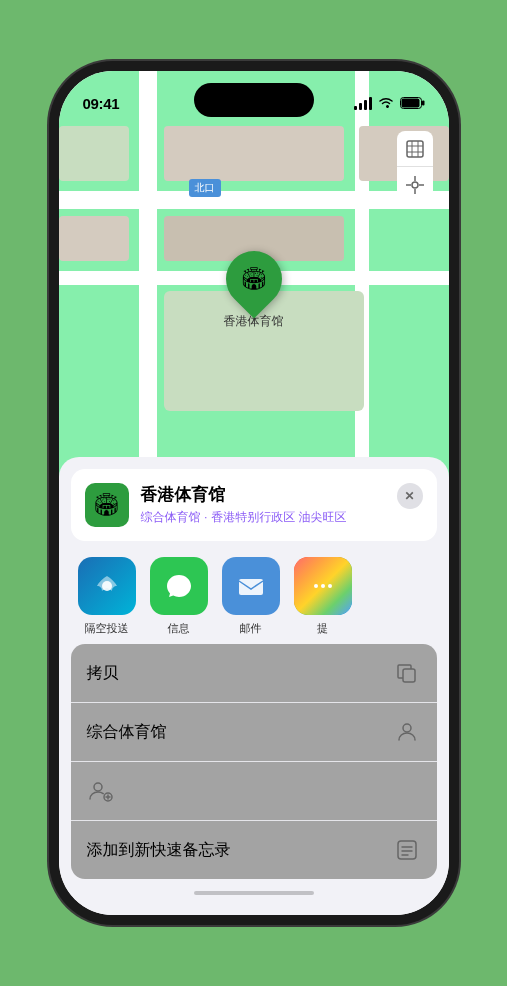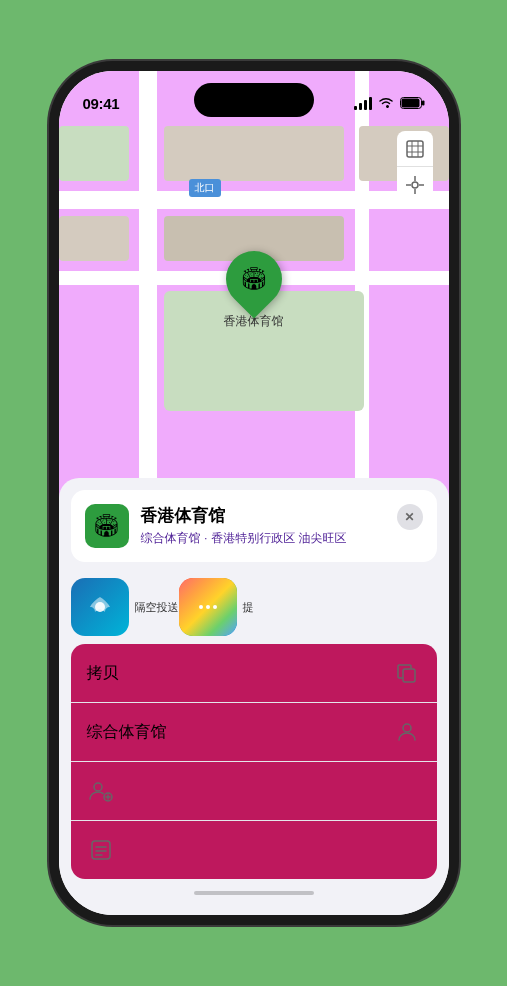--- a/index.html
+++ b/index.html
@@ -64,21 +64,21 @@
       z-index: 200;
     }
 
     
     .map-area {
       position: absolute;
       top: 0;
       left: 0;
       right: 0;
       height: 430px;
-      background: #f0abfc;
+      background: #86efac;
       overflow: hidden;
     }
 
     .map-bg {
       position: absolute;
       top: 0; left: 0; right: 0; bottom: 0;
     }
 
     
     .road-h1 {
@@ -270,21 +270,21 @@
     }
 
     .venue-name {
       font-size: 17px;
       font-weight: 600;
       color: #000;
     }
 
     .venue-sub {
       font-size: 12px;
-      color: #4c1d95;
+      color: #8b5cf6;
       margin-top: 3px;
     }
 
     .close-btn {
       position: absolute;
       top: 14px;
       right: 14px;
       width: 26px;
       height: 26px;
       background: #e0e0e5;
@@ -304,20 +304,21 @@
       gap: 0;
       padding: 8px 12px;
       overflow-x: auto;
       scrollbar-width: none;
     }
 
     .share-row::-webkit-scrollbar { display: none; }
 
     .share-item {
       display: flex;
+      flex-direction: column;
       align-items: center;
       gap: 6px;
       min-width: 72px;
       cursor: pointer;
     }
 
     .share-icon-wrap {
       width: 58px;
       height: 58px;
       border-radius: 14px;
@@ -341,21 +342,21 @@
     }
 
     .share-label {
       font-size: 11px;
       color: #333;
       text-align: center;
     }
 
     
     .action-list {
-      background: #be185d;
+      background: #a3a3a3;
       margin: 0 12px;
       border-radius: 14px;
       overflow: hidden;
     }
 
     .action-item {
       display: flex;
       align-items: center;
       justify-content: space-between;
       padding: 15px 16px;
@@ -487,21 +488,38 @@
       <div class="share-item">
         <div class="share-icon-wrap airdrop">
           <svg width="30" height="30" viewBox="0 0 30 30" fill="none">
             <circle cx="15" cy="15" r="5" fill="white" opacity="0.9"></circle>
             <path d="M15 5 C15 5 8 9 5 15 C8 15 10 17 10 20 C12 18 15 17 15 17 C15 17 18 18 20 20 C20 17 22 15 25 15 C22 9 15 5 15 5Z" fill="white" opacity="0.5"></path>
           </svg>
         </div>
         <span class="share-label">隔空投送</span>
       </div>
 
-
+      <div class="share-item">
+        <div class="share-icon-wrap messages">
+          <svg width="34" height="34" viewBox="0 0 34 34" fill="none">
+            <path d="M17 6 C10.4 6 5 10.9 5 17 C5 19.8 6.1 22.4 8 24.4 L7 28 L11.2 26.6 C13 27.5 14.9 28 17 28 C23.6 28 29 23.1 29 17 C29 10.9 23.6 6 17 6Z" fill="white"></path>
+          </svg>
+        </div>
+        <span class="share-label">信息</span>
+      </div>
+
+      <div class="share-item">
+        <div class="share-icon-wrap mail">
+          <svg width="34" height="34" viewBox="0 0 34 34" fill="none">
+            <rect x="5" y="10" width="24" height="16" rx="2" fill="white" opacity="0.9"></rect>
+            <path d="M5 12 L17 20 L29 12" stroke="#4a90d9" stroke-width="1.5" fill="none"></path>
+          </svg>
+        </div>
+        <span class="share-label">邮件</span>
+      </div>
 
 
       <div class="share-item">
         <div class="share-icon-wrap more" style="border-radius:14px; overflow:hidden;">
           <div style="position:absolute; inset:0; background: linear-gradient(135deg, #ff6b6b 0%, #ff9f43 25%, #ffd32a 50%, #6cd06c 75%, #54a0ff 100%); border-radius:14px;"></div>
           <svg style="position:relative; z-index:1;" width="24" height="24" viewBox="0 0 24 24" fill="white">
             <circle cx="5" cy="12" r="2" fill="white"></circle>
             <circle cx="12" cy="12" r="2" fill="white"></circle>
             <circle cx="19" cy="12" r="2" fill="white"></circle>
           </svg>
@@ -538,20 +556,21 @@
             <circle cx="9" cy="7" r="4" stroke="#666" stroke-width="1.5" fill="none"></circle>
             <path d="M1 19 C1 15 4.5 12 9 12 C11 12 12.8 12.6 14.2 13.6" stroke="#666" stroke-width="1.5" fill="none" stroke-linecap="round"></path>
             <circle cx="19" cy="17" r="4" stroke="#666" stroke-width="1.5" fill="none"></circle>
             <line x1="17" y1="17" x2="21" y2="17" stroke="#666" stroke-width="1.5" stroke-linecap="round"></line>
             <line x1="19" y1="15" x2="19" y2="19" stroke="#666" stroke-width="1.5" stroke-linecap="round"></line>
           </svg>
         </div>
       </div>
 
       <div class="action-item">
+        <span class="action-text">添加到新快速备忘录</span>
         <div class="action-icon">
           <svg width="22" height="22" viewBox="0 0 22 22" fill="none">
             <rect x="2" y="2" width="18" height="18" rx="3" stroke="#666" stroke-width="1.5" fill="none"></rect>
             <line x1="6" y1="8" x2="16" y2="8" stroke="#666" stroke-width="1.5" stroke-linecap="round"></line>
             <line x1="6" y1="12" x2="16" y2="12" stroke="#666" stroke-width="1.5" stroke-linecap="round"></line>
             <line x1="6" y1="16" x2="12" y2="16" stroke="#666" stroke-width="1.5" stroke-linecap="round"></line>
           </svg>
         </div>
       </div>
 

